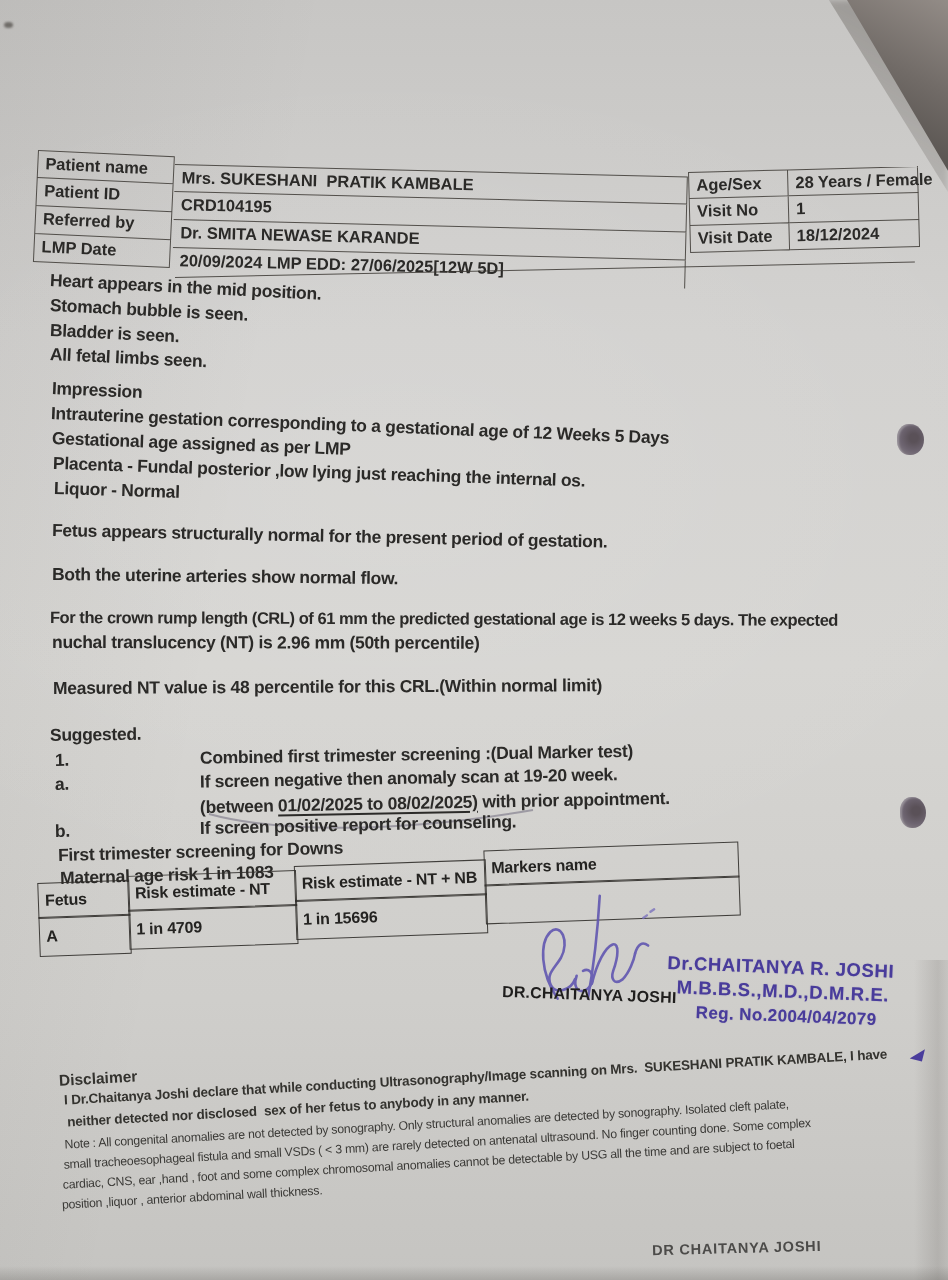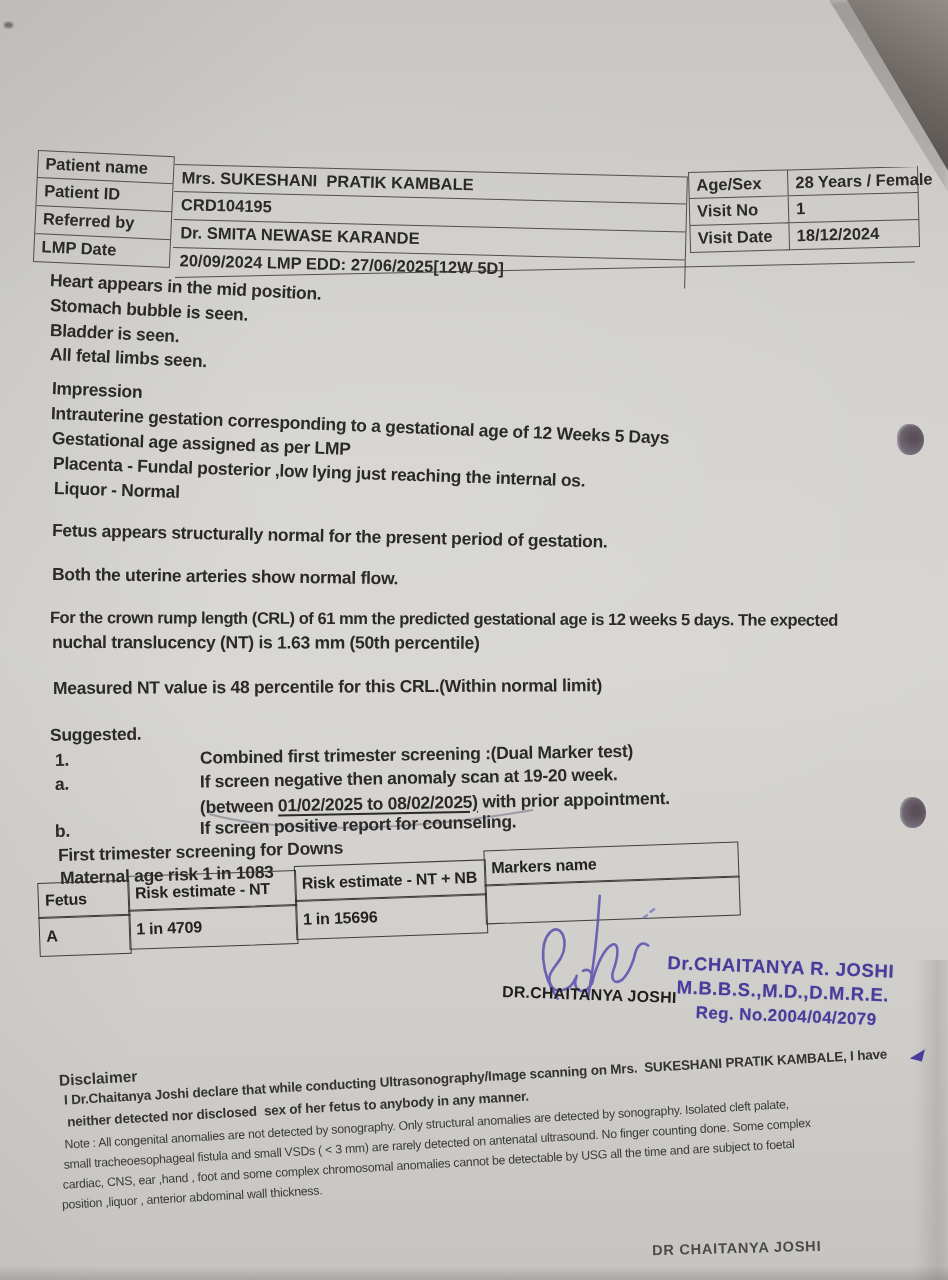--- a/index.html
+++ b/index.html
@@ -126,21 +126,21 @@
 
   <div class="ln b700" style="left:52px; top:378px; transform:rotate(2.5deg);">Impression</div>
   <div class="ln" style="left:51px; top:403px; transform:rotate(2.3deg);">Intrauterine gestation corresponding to a gestational age of 12 Weeks 5 Days</div>
   <div class="ln" style="left:52px; top:428px; transform:rotate(2.1deg);">Gestational age assigned as per LMP</div>
   <div class="ln" style="left:53px; top:453px; transform:rotate(1.9deg);">Placenta - Fundal posterior ,low lying just reaching the internal os.</div>
   <div class="ln" style="left:54px; top:478px; transform:rotate(1.8deg);">Liquor - Normal</div>
 
   <div class="ln" style="left:52px; top:520px; transform:rotate(1.2deg);">Fetus appears structurally normal for the present period of gestation.</div>
   <div class="ln" style="left:52px; top:564px; transform:rotate(0.7deg);">Both the uterine arteries show normal flow.</div>
   <div class="ln small-long" style="left:50px; top:608px; transform:rotate(0.2deg);">For the crown rump length (CRL) of 61 mm the predicted gestational age is 12 weeks 5 days. The expected</div>
-  <div class="ln" style="left:52px; top:632px; transform:rotate(0.1deg);">nuchal translucency (NT) is 1.63 mm (50th percentile)</div>
+  <div class="ln" style="left:52px; top:632px; transform:rotate(0.1deg);">nuchal translucency (NT) is 2.96 mm (50th percentile)</div>
   <div class="ln" style="left:53px; top:678px; transform:rotate(-0.3deg);">Measured NT value is 48 percentile for this CRL.(Within normal limit)</div>
 
   <div class="ln" style="left:50px; top:725px; transform:rotate(-0.8deg);">Suggested.</div>
   <div class="ln" style="left:55px; top:750px; transform:rotate(-0.9deg);"><span class="tab-num">1.</span><span>Combined first trimester screening :(Dual Marker test)</span></div>
   <div class="ln" style="left:55px; top:774px; transform:rotate(-1deg);"><span class="tab-num">a.</span><span>If screen negative then anomaly scan at 19-20 week.</span></div>
   <div class="ln" style="left:200px; top:797px; transform:rotate(-1.1deg);"><span>(between </span><span class="udates">01/02/2025 to 08/02/2025)</span><span> with prior appointment.</span></div>
   <svg class="curve-pen" width="335" height="30" viewBox="0 0 335 30">
     <path d="M4,8 C70,26 190,28 328,4" fill="none" stroke="#8b8794" stroke-width="2" opacity="0.75"></path>
   </svg>
   <div class="ln" style="left:55px; top:821px; transform:rotate(-1.2deg);"><span class="tab-num">b.</span><span>If screen positive report for counseling.</span></div>

